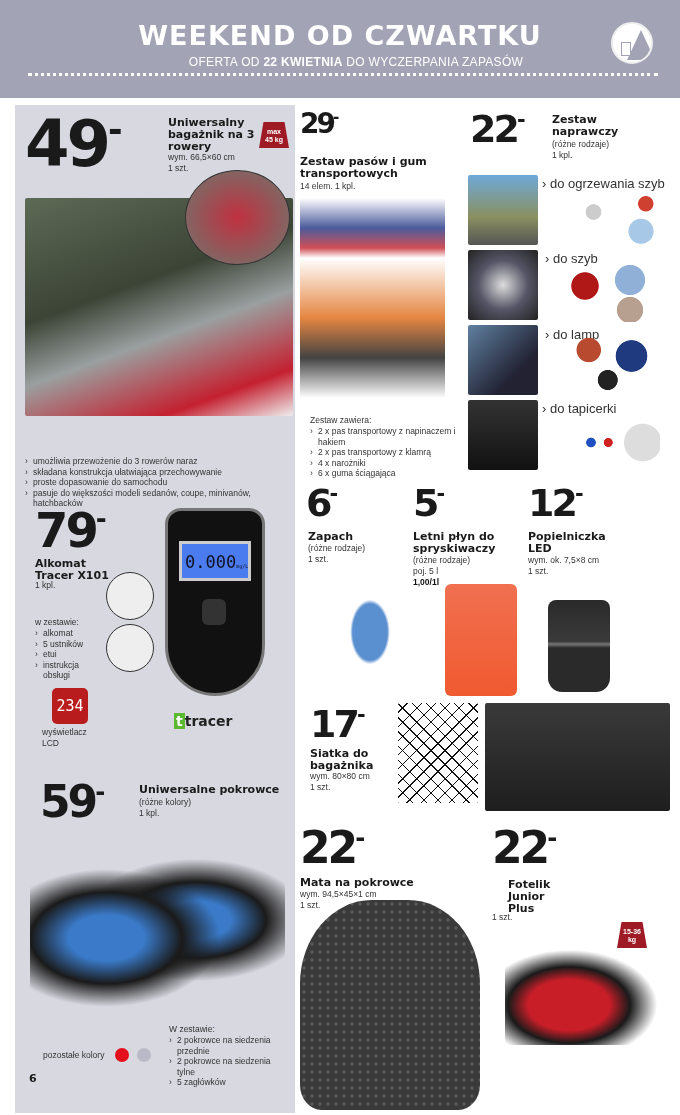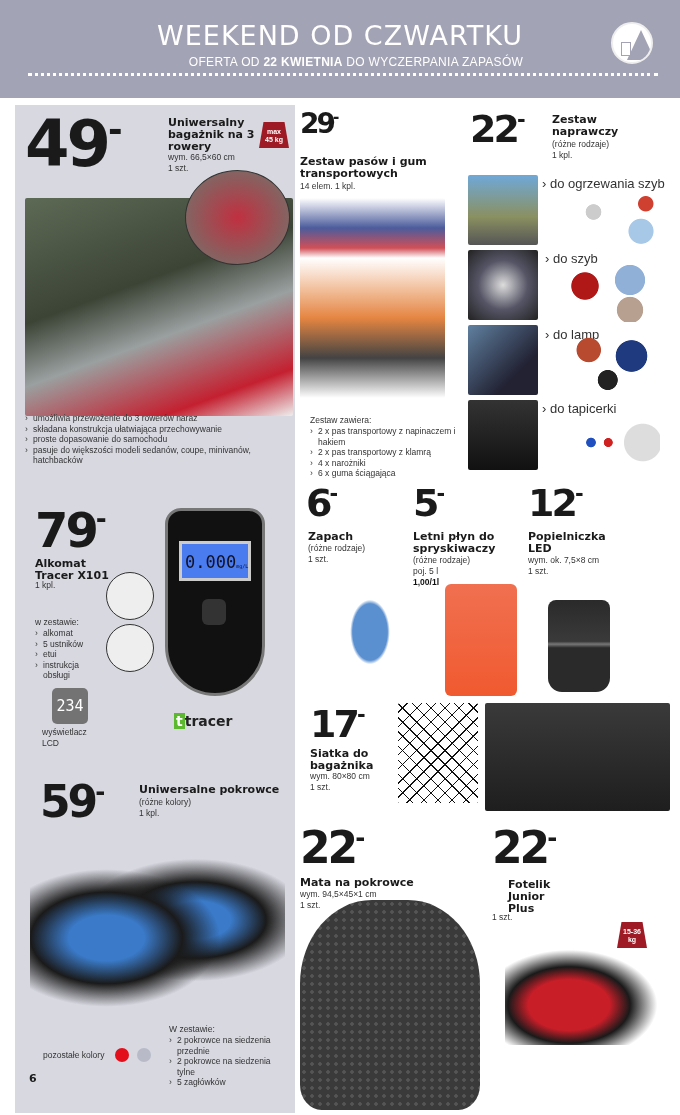--- a/index.html
+++ b/index.html
@@ -1,18 +1,18 @@
 <!DOCTYPE html>
 <html><head>
 <meta charset="utf-8">
 <style>
 *{box-sizing:border-box;margin:0;padding:0}
 body{width:680px;height:1115px;background:#fff;font-family:"Liberation Sans",sans-serif;color:#1a1a1a;position:relative;overflow:hidden}
 .header{position:absolute;left:0;top:0;width:680px;height:98px;background:#a2a3b4;text-align:center;color:#fff}
-.header .title{position:absolute;top:20px;left:0;width:680px;font-family:"DejaVu Sans",sans-serif;font-weight:normal;font-size:27px;letter-spacing:1px}
+.header .title{position:absolute;top:20px;left:0;width:680px;font-family:"DejaVu Sans",sans-serif;font-weight:bold;font-size:27px;letter-spacing:1px}
 .header .sub{position:absolute;top:55px;left:16px;width:680px;font-size:12px;letter-spacing:.3px}
 .header .sub b{font-weight:bold}
 .header .dots{position:absolute;top:73px;left:28px;width:630px;border-top:3px dotted #fff}
 .logo{position:absolute;left:611px;top:22px;width:42px;height:42px;border-radius:50%;background:#fff;border:2px solid #eee;overflow:hidden}
 .logo .tri{position:absolute;left:14px;top:6px;width:0;height:0;border-left:14px solid transparent;border-right:14px solid transparent;border-bottom:30px solid #a2a3b4}
 .logo .bag{position:absolute;left:8px;top:18px;width:10px;height:14px;background:#fff;border:1.5px solid #a2a3b4}
 .leftpanel{position:absolute;left:15px;top:105px;width:280px;height:1008px;background:#d7d8e0}
 .price{font-family:"DejaVu Sans",sans-serif;font-weight:bold;color:#1a1a1a;position:absolute;line-height:1;letter-spacing:-3px}
 .price .d{font-size:.55em;vertical-align:top;letter-spacing:0}
 .pname{position:absolute;font-family:"DejaVu Sans",sans-serif;font-weight:bold;font-size:11px;line-height:12px}
@@ -45,21 +45,21 @@
 <div class="leftpanel"></div>
 
 <div>
   <div class="price" style="left:25px;top:112px;font-size:64px"><span>49</span><span class="d">-</span></div>
   <div class="pname" style="left:168px;top:117px;width:90px">Uniwersalny bagażnik na 3 rowery</div>
   <div class="pinfo" style="left:168px;top:152px">wym. 66,5×60 cm</div>
   <div class="pinfo" style="left:168px;top:163px">1 szt.</div>
   <div class="weight" style="left:259px;top:122px"><span>max</span><br><span>45 kg</span></div>
   <div class="img" style="left:25px;top:198px;width:268px;height:218px;background:linear-gradient(160deg,#5d6a55 0%,#3c4436 40%,#9aa0a0 60%,#c42030 85%,#eee 100%)"></div>
   <div class="circle" style="left:185px;top:170px;width:105px;height:95px;background:radial-gradient(#c03040,#6a7a70)"></div>
-  <ul class="bul" style="left:25px;top:413px;width:260px">
+  <ul class="bul" style="left:25px;top:456px;width:260px">
     <li>umożliwia przewożenie do 3 rowerów naraz</li>
     <li>składana konstrukcja ułatwiająca przechowywanie</li>
     <li>proste dopasowanie do samochodu</li>
     <li>pasuje do większości modeli sedanów, coupe, minivanów, hatchbacków</li>
   </ul>
 </div>
 
 <div>
   <div class="price" style="left:300px;top:110px;font-size:28px"><span>29</span><span class="d">-</span></div>
   <div class="pname" style="left:300px;top:156px;width:130px">Zestaw pasów i gum transportowych</div>
@@ -103,21 +103,21 @@
     <li>5 ustników</li>
     <li>etui</li>
     <li>instrukcja obsługi</li>
   </ul>
   <div class="circle" style="left:106px;top:572px;width:48px;height:48px;background:#eee"></div>
   <div class="circle" style="left:106px;top:624px;width:48px;height:48px;background:#eee"></div>
   <div style="position:absolute;left:165px;top:508px;width:100px;height:188px;background:#111;border-radius:16px 16px 50px 50px;border:3px solid #777">
     <div style="position:absolute;left:11px;top:30px;width:72px;height:40px;background:#4a7cf0;border:3px solid #ccc;color:#112;font-family:'DejaVu Sans Mono',monospace;font-size:17px;padding:8px 3px"><span>0.000</span><span style="font-size:5px">mg/L</span></div>
     <div style="position:absolute;left:34px;top:88px;width:24px;height:26px;background:#333;border-radius:6px"></div>
   </div>
-  <div style="position:absolute;left:52px;top:688px;width:36px;height:36px;background:#737373;border-radius:5px;color:#fff;font-family:'DejaVu Sans Mono',monospace;font-size:15px;text-align:center;line-height:36px">234</div>
+  <div style="position:absolute;left:52px;top:688px;width:36px;height:36px;background:#b91c1c;border-radius:5px;color:#fff;font-family:'DejaVu Sans Mono',monospace;font-size:15px;text-align:center;line-height:36px">234</div>
   <div class="pinfo" style="left:42px;top:727px;width:56px;text-align:left">wyświetlacz LCD</div>
   <div style="position:absolute;left:174px;top:713px;font-family:'DejaVu Sans',sans-serif;font-weight:bold;font-size:14px;color:#222"><span style="background:#5cb82e;color:#fff;padding:0 2px">t</span><span>tracer</span></div>
 </div>
 
 <div>
   <div class="price" style="left:40px;top:780px;font-size:44px"><span>59</span><span class="d">-</span></div>
   <div class="pname" style="left:139px;top:784px">Uniwersalne pokrowce</div>
   <div class="pinfo" style="left:139px;top:797px">(różne kolory)</div>
   <div class="pinfo" style="left:139px;top:808px">1 kpl.</div>
   <div class="img" style="left:30px;top:830px;width:255px;height:180px;background:radial-gradient(ellipse at 30% 60%,#3a7ac8 15%,#1a1a1a 30%,transparent 45%),radial-gradient(ellipse at 65% 50%,#3a7ac8 15%,#1a1a1a 30%,transparent 48%)"></div>

